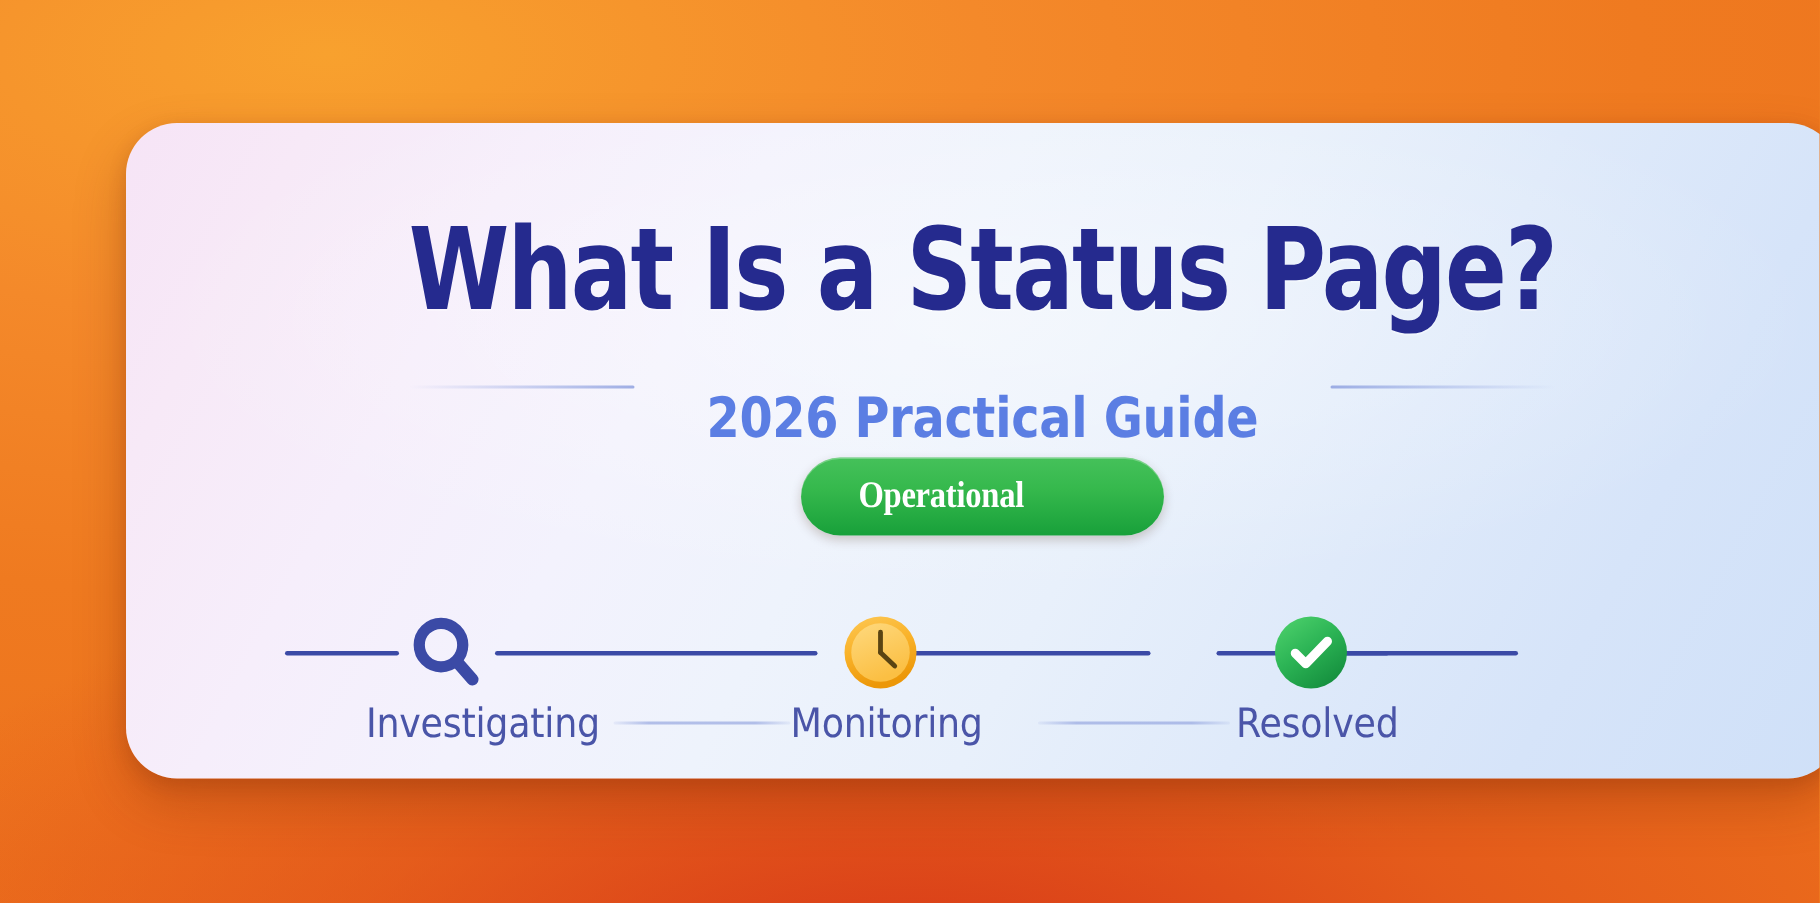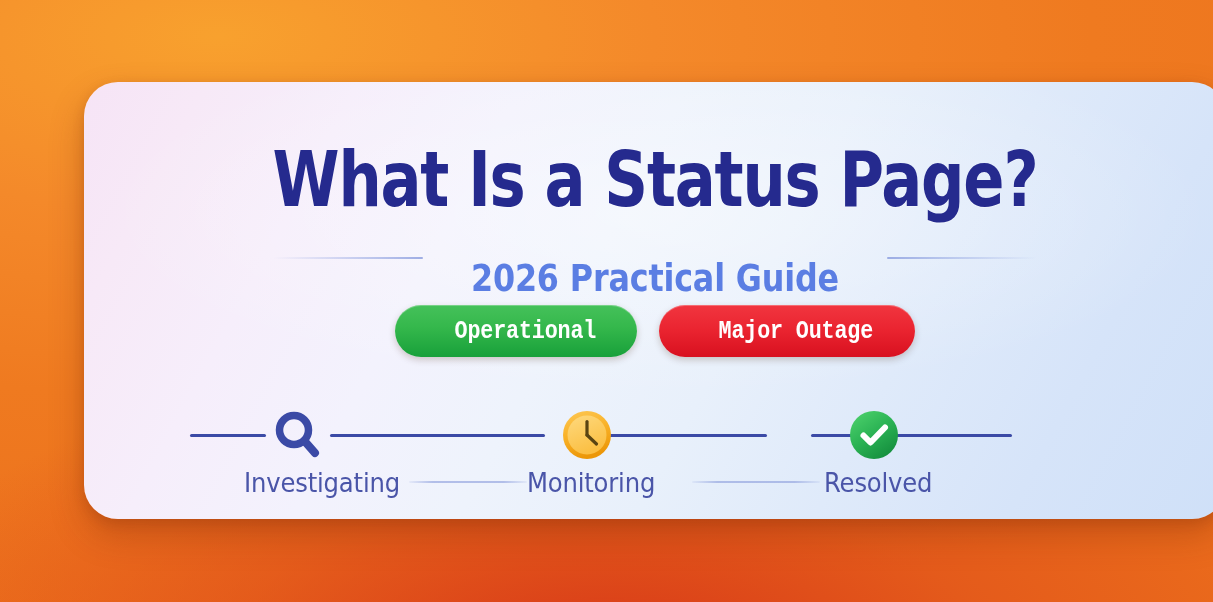--- a/index.html
+++ b/index.html
@@ -132,25 +132,25 @@
     display: flex;
     align-items: center;
     justify-content: center;
     gap: 22px;
   }
 
   .pill {
     height: 52px;
     display: flex;
     align-items: center;
-    justify-content: flex-end;
+    justify-content: flex-start;
     border-radius: 26px;
     padding: 0 30px;
     color: #ffffff;
-    font-family: Liberation Mono, monospace;
+    font-family: Liberation Serif, serif;
     font-weight: 700;
     font-size: 25px;
     letter-spacing: -0.2px;
     white-space: nowrap;
     box-shadow: 0 3px 7px rgba(70, 30, 5, 0.22), inset 0 1px 0 rgba(255,255,255,0.28);
     cursor: pointer;
   }
   .pill span { transform: scaleX(0.87); display: inline-block; }
 
   .pill.operational {
@@ -245,23 +245,20 @@
 
     <div id="subtitle-row">
       <div class="sub-rule left"></div>
       <div id="subtitle">2026 Practical Guide</div>
       <div class="sub-rule right"></div>
     </div>
 
     <div id="pill-row">
       <div class="pill operational">
         <span>Operational</span>
-      </div>
-      <div class="pill outage">
-        <span>Major Outage</span>
       </div>
     </div>
 
     <div id="timeline">
 
       <div class="track t1"></div>
       <div class="track t2"></div>
       <div class="track t3"></div>
       <div class="track t4"></div>
       <div class="track t5"></div>

